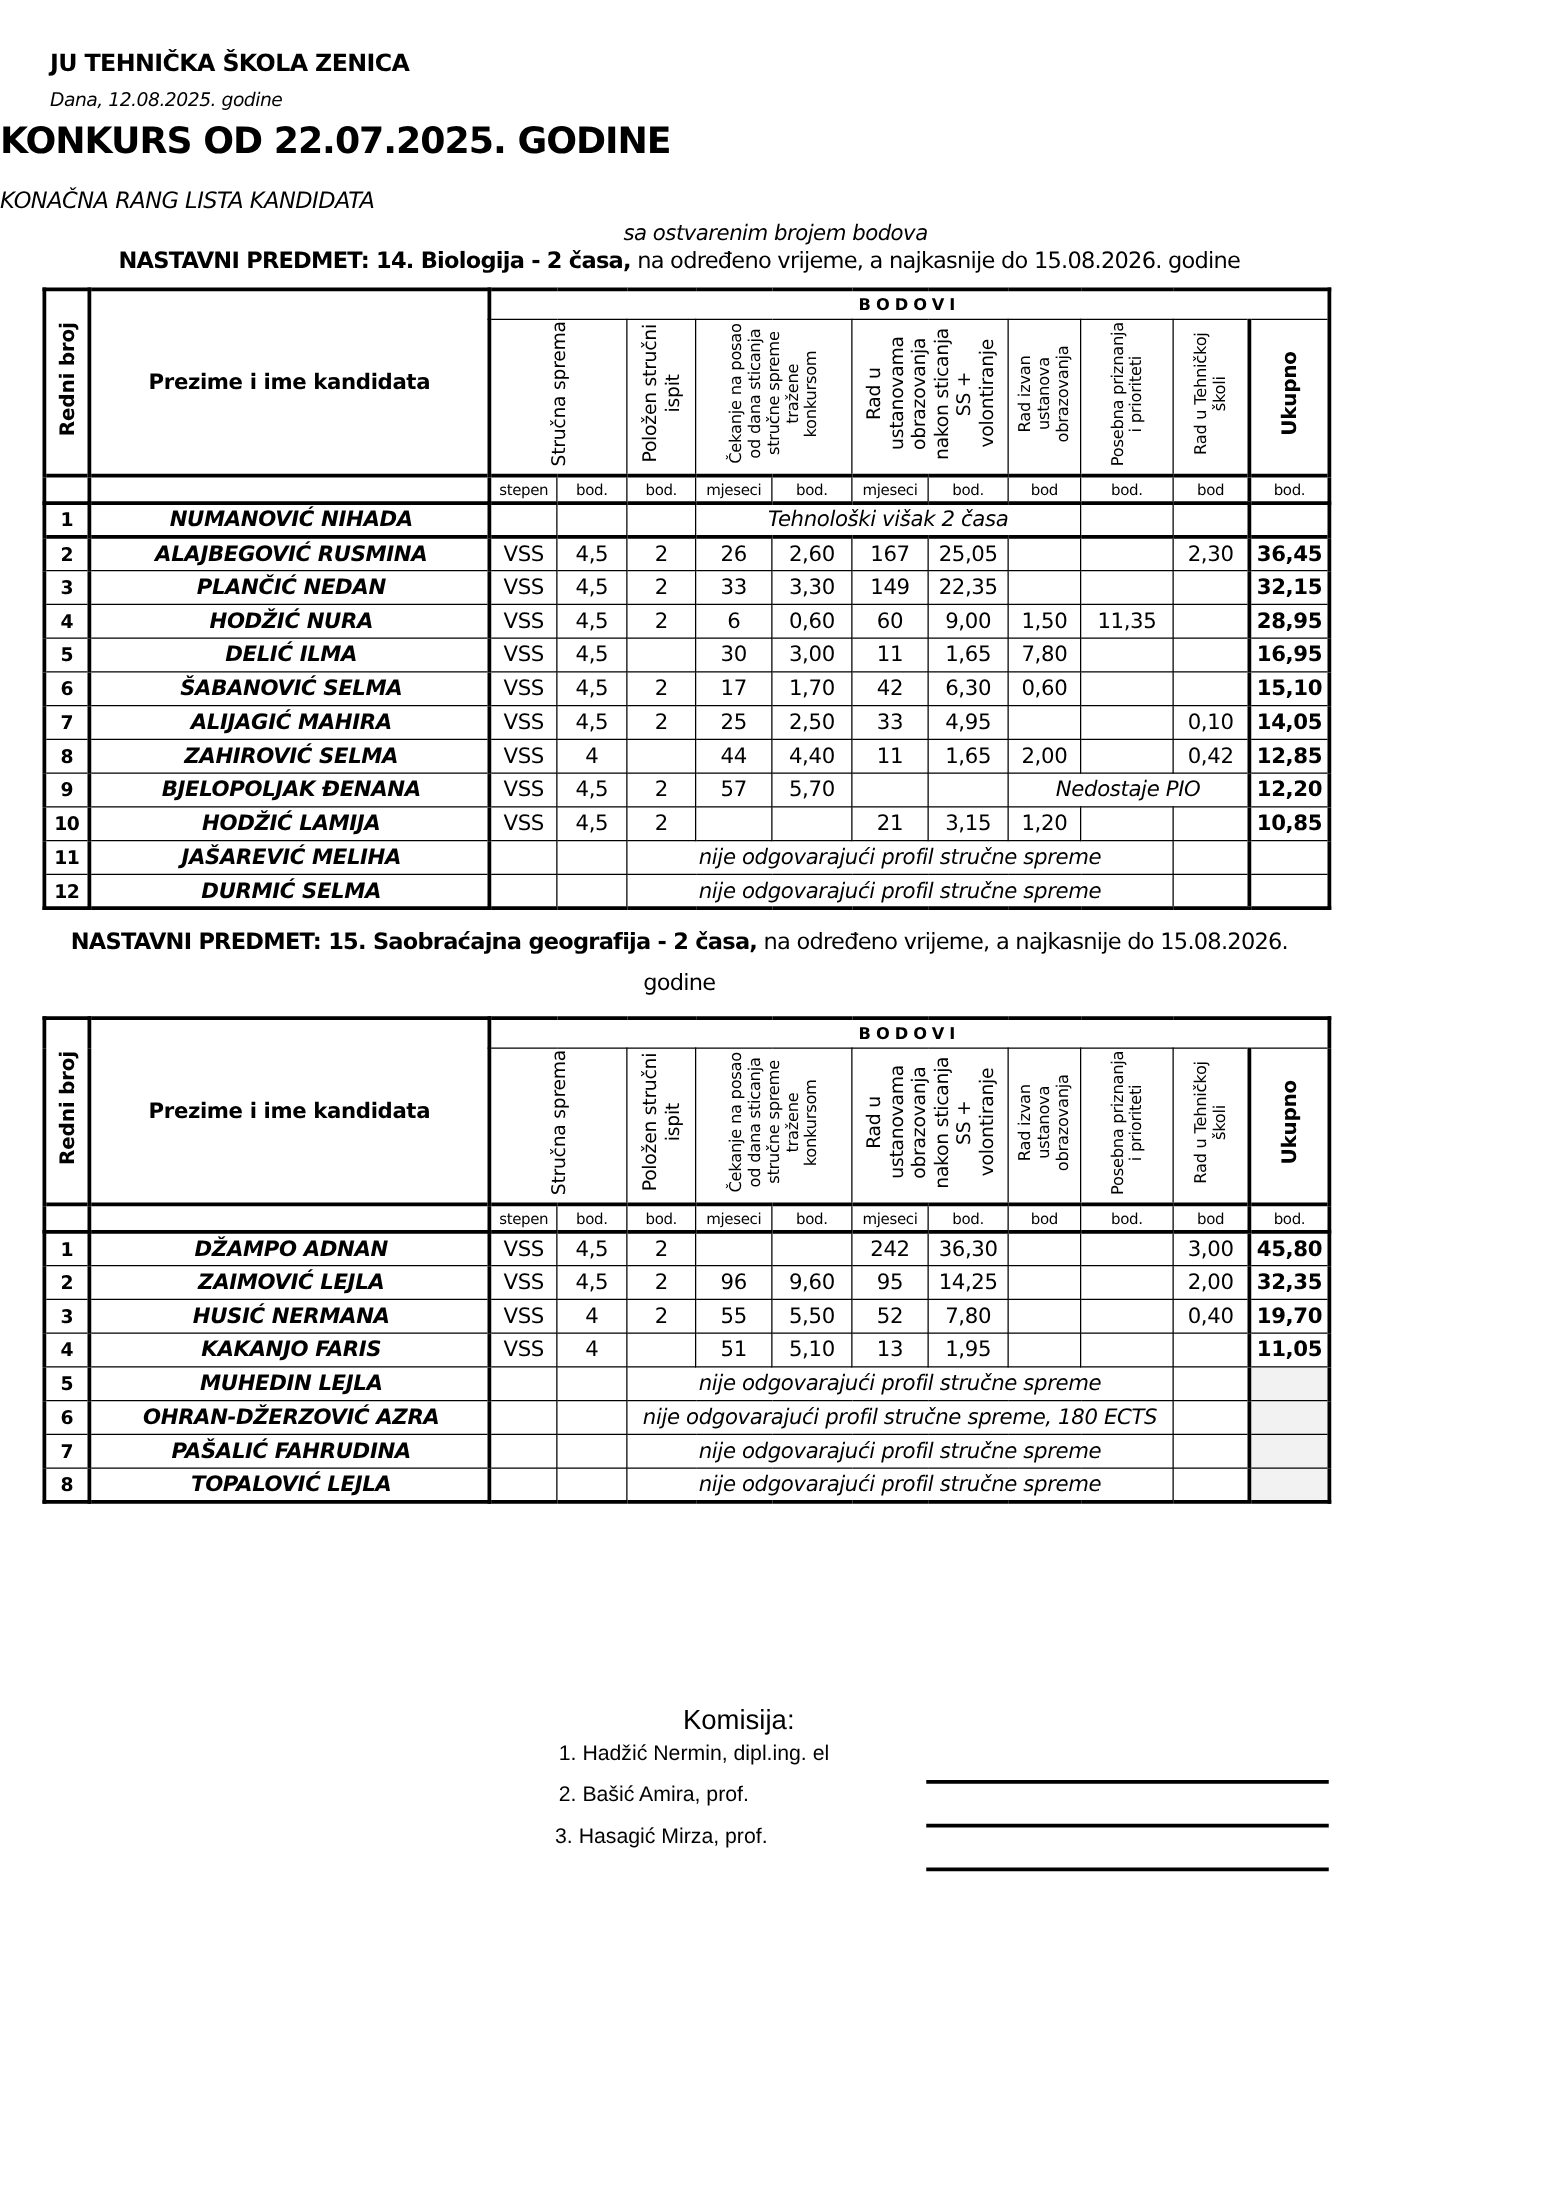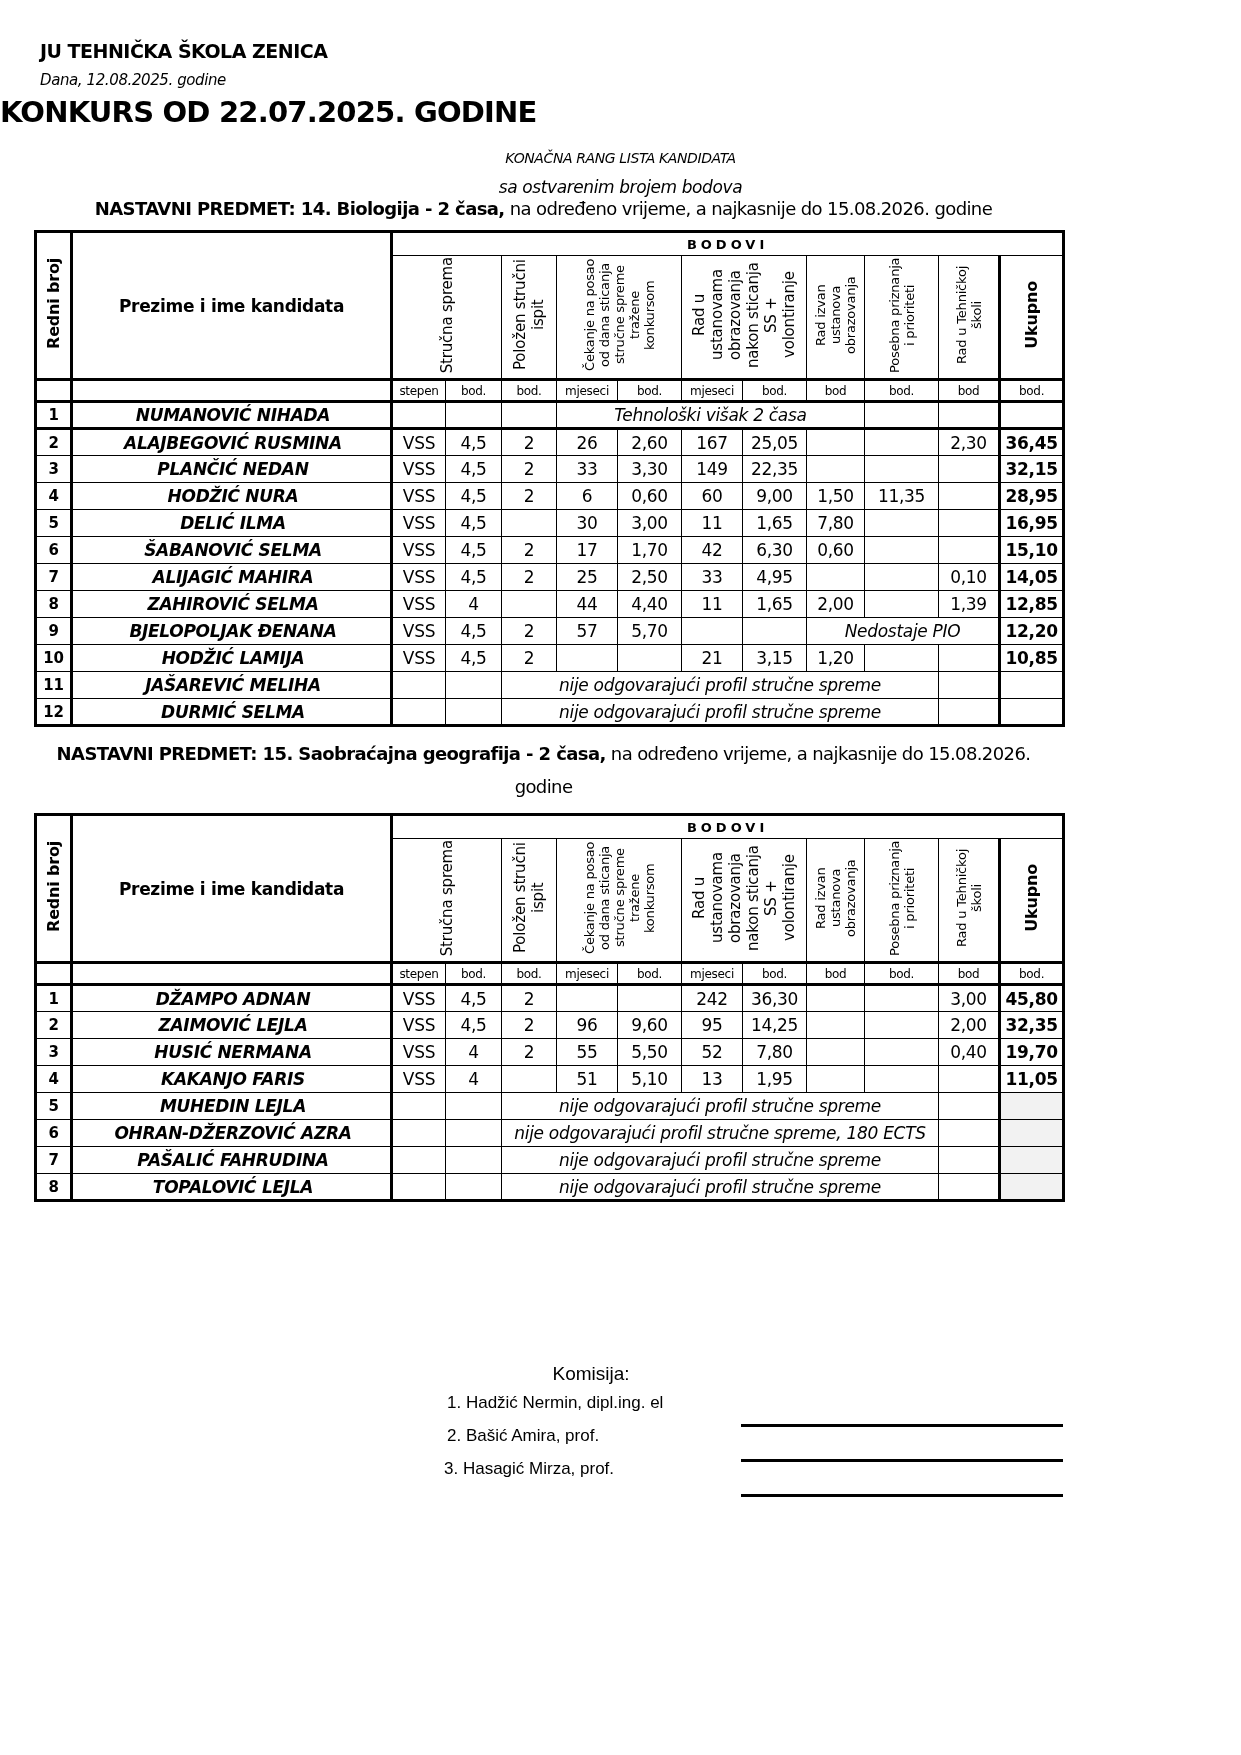--- a/index.html
+++ b/index.html
@@ -1,21 +1,21 @@
 <!DOCTYPE html>
 <html><head>
 <meta charset="utf-8">
 <style>
   * { box-sizing: border-box; margin: 0; padding: 0; }
   body { width: 1241px; height: 1755px; background: #fff; font-family: "Liberation Sans", sans-serif; color: #000; position: relative; overflow: hidden; }
   .abs { position: absolute; }
   .school { left: 40px; top: 40px; font-size: 19px; font-weight: bold; font-family: "DejaVu Sans", sans-serif; letter-spacing: -0.5px; }
   .date { left: 40px; top: 71px; font-size: 15px; font-style: italic; font-family: "DejaVu Sans", sans-serif; letter-spacing: -0.4px; }
   .title { left: 0; width: 1241px; top: 95px; text-align: left; font-size: 29px; font-weight: bold; font-family: "DejaVu Sans", sans-serif; letter-spacing: -0.8px; }
-  .sub1 { left: 0; width: 1241px; top: 150px; text-align: center; font-size: 14px; font-style: italic; font-family: "DejaVu Sans", sans-serif; letter-spacing: -0.4px; }
+  .sub1 { left: 0; width: 1241px; top: 150px; text-align: left; font-size: 18px; font-style: italic; font-family: "DejaVu Sans", sans-serif; letter-spacing: -0.4px; }
   .sub2 { left: 0; width: 1241px; top: 177px; text-align: center; font-size: 17px; font-style: italic; font-family: "DejaVu Sans", sans-serif; letter-spacing: -0.4px; }
   .subject { left: 0; width: 1087px; text-align: center; font-size: 18px; font-family: "DejaVu Sans", sans-serif; letter-spacing: -0.6px; line-height: 33px; }
   .subject b { font-weight: bold; }
 
   table.rank { position: absolute; left: 34px; width: 1028px; border-collapse: collapse; table-layout: fixed; font-family: "DejaVu Sans", sans-serif; }
   table.rank td { border: 1px solid #000; text-align: center; vertical-align: middle; font-size: 17px; padding: 0; overflow: hidden; white-space: nowrap; letter-spacing: -0.3px; }
   .thick-l { border-left: 3px solid #000 !important; }
   .thick-r { border-right: 3px solid #000 !important; }
   .thick-t { border-top: 3px solid #000 !important; }
   .thick-b { border-bottom: 3px solid #000 !important; }
@@ -201,21 +201,21 @@
         <td class="thick-r name">ZAHIROVIĆ SELMA</td>
         <td>VSS</td>
         <td>4</td>
         <td></td>
         <td>44</td>
         <td>4,40</td>
         <td>11</td>
         <td>1,65</td>
         <td>2,00</td>
         <td></td>
-        <td>1,39</td>
+        <td>0,42</td>
         <td class="thick-r thick-l total">12,85</td>
       </tr>
       <tr class="row">
         <td class="thick-l thick-r num">9</td>
         <td class="thick-r name">BJELOPOLJAK ĐENANA</td>
         <td>VSS</td>
         <td>4,5</td>
         <td>2</td>
         <td>57</td>
         <td>5,70</td>
@@ -406,19 +406,19 @@
         <td class="thick-r name thick-b">TOPALOVIĆ LEJLA</td>
         <td class=" thick-b"></td>
         <td class=" thick-b"></td>
         <td class="note thick-b" colspan="7">nije odgovarajući profil stručne spreme</td>
         <td class=" thick-b"></td>
         <td class="thick-r thick-l total thick-b grey"></td>
       </tr>
     </tbody>
 </table>
 
-<div class="abs" style="left:450px; top:1363px; width:282px; text-align:center; font-size:19px;">Komisija:</div>
+<div class="abs" style="left:450px; top:1363px; width:282px; text-align:center; font-size:22px;">Komisija:</div>
 <div class="abs" style="left:447px; top:1393px; font-size:17px;">1. Hadžić Nermin, dipl.ing. el</div>
 <div class="abs" style="left:447px; top:1426px; font-size:17px;">2. Bašić Amira, prof.</div>
 <div class="abs" style="left:444px; top:1459px; font-size:17px;">3. Hasagić Mirza, prof.</div>
 <div class="sig-line" style="top:1424px;"></div>
 <div class="sig-line" style="top:1459px;"></div>
 <div class="sig-line" style="top:1494px;"></div>
 
 </body></html>

